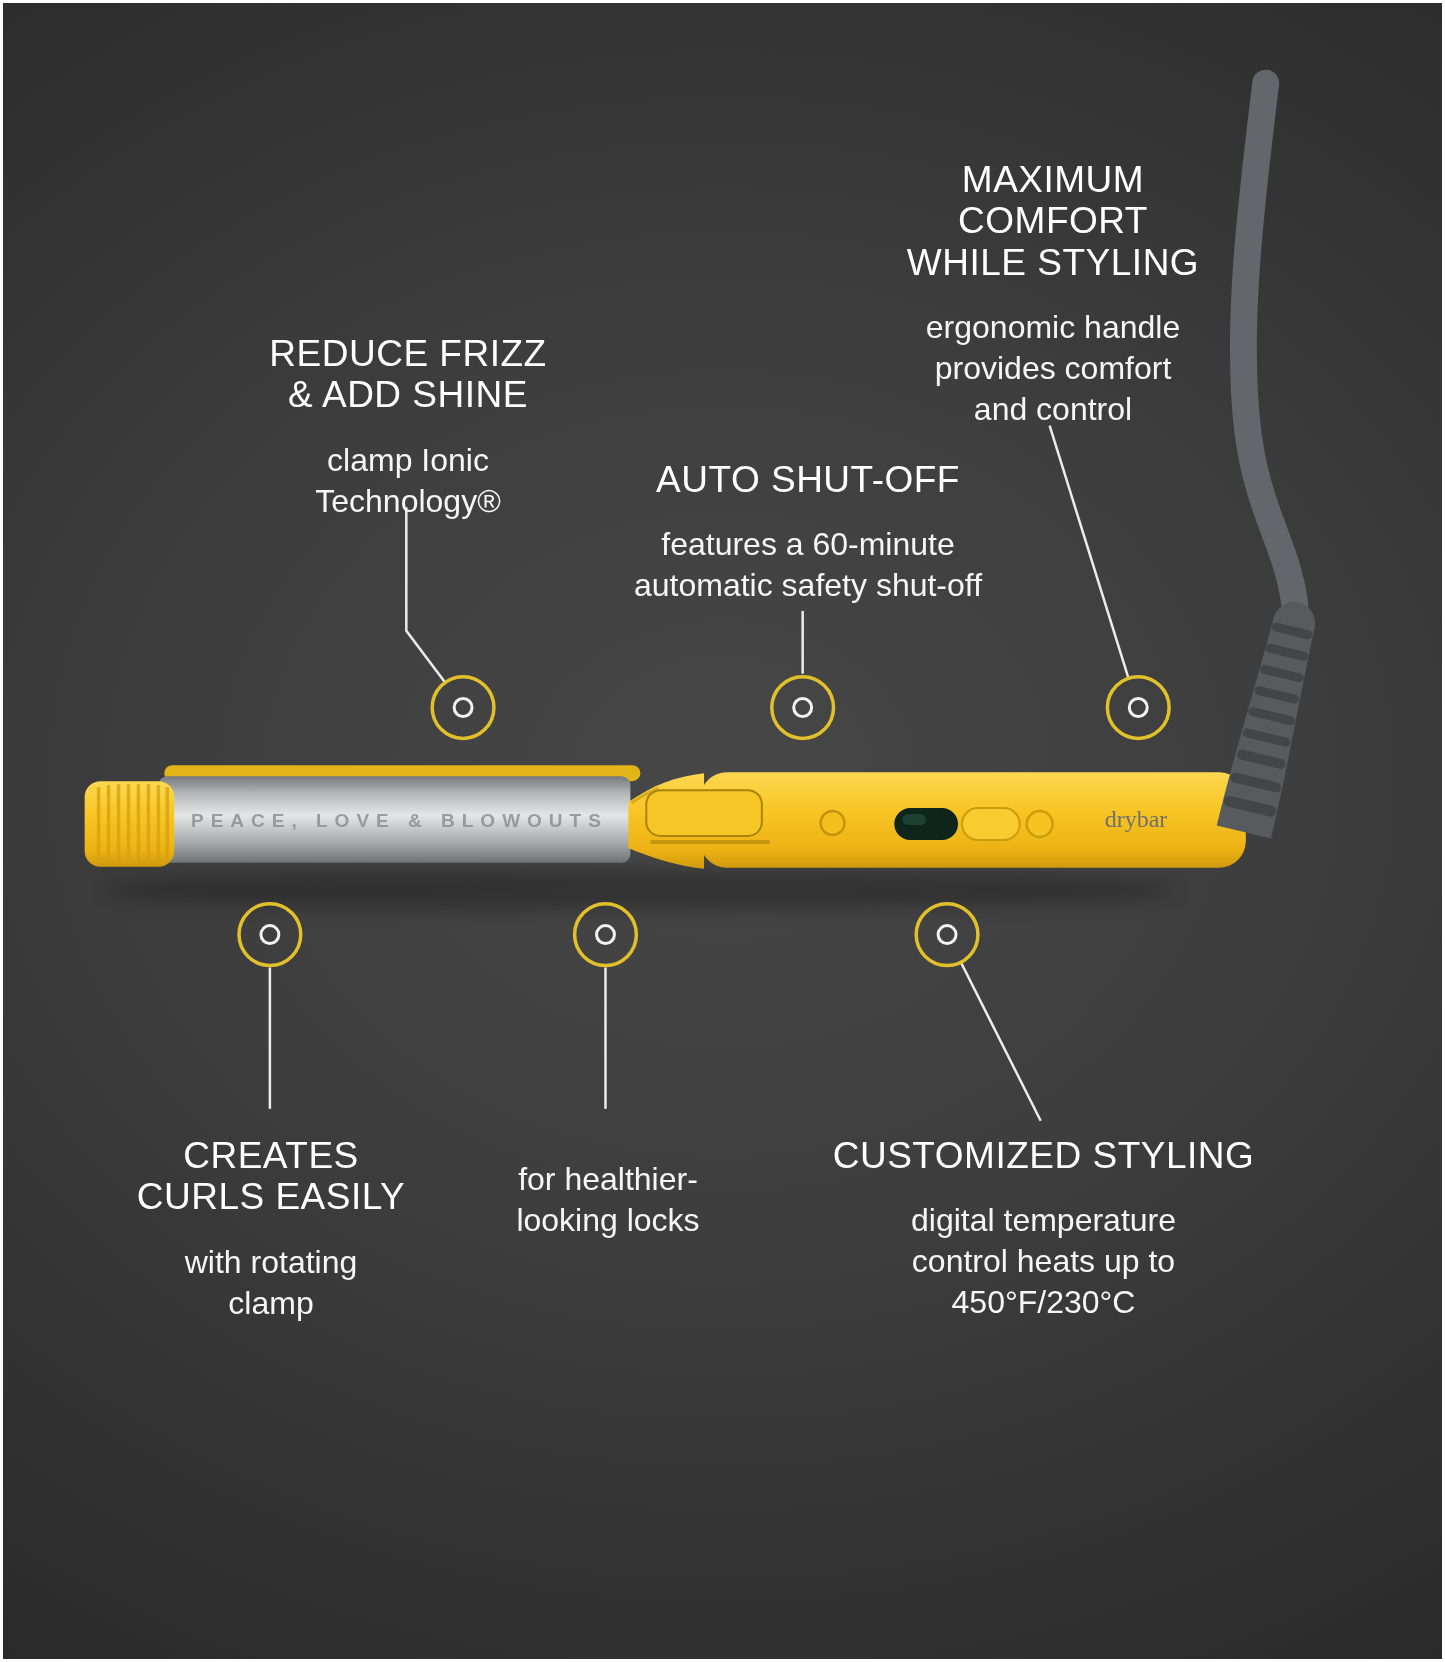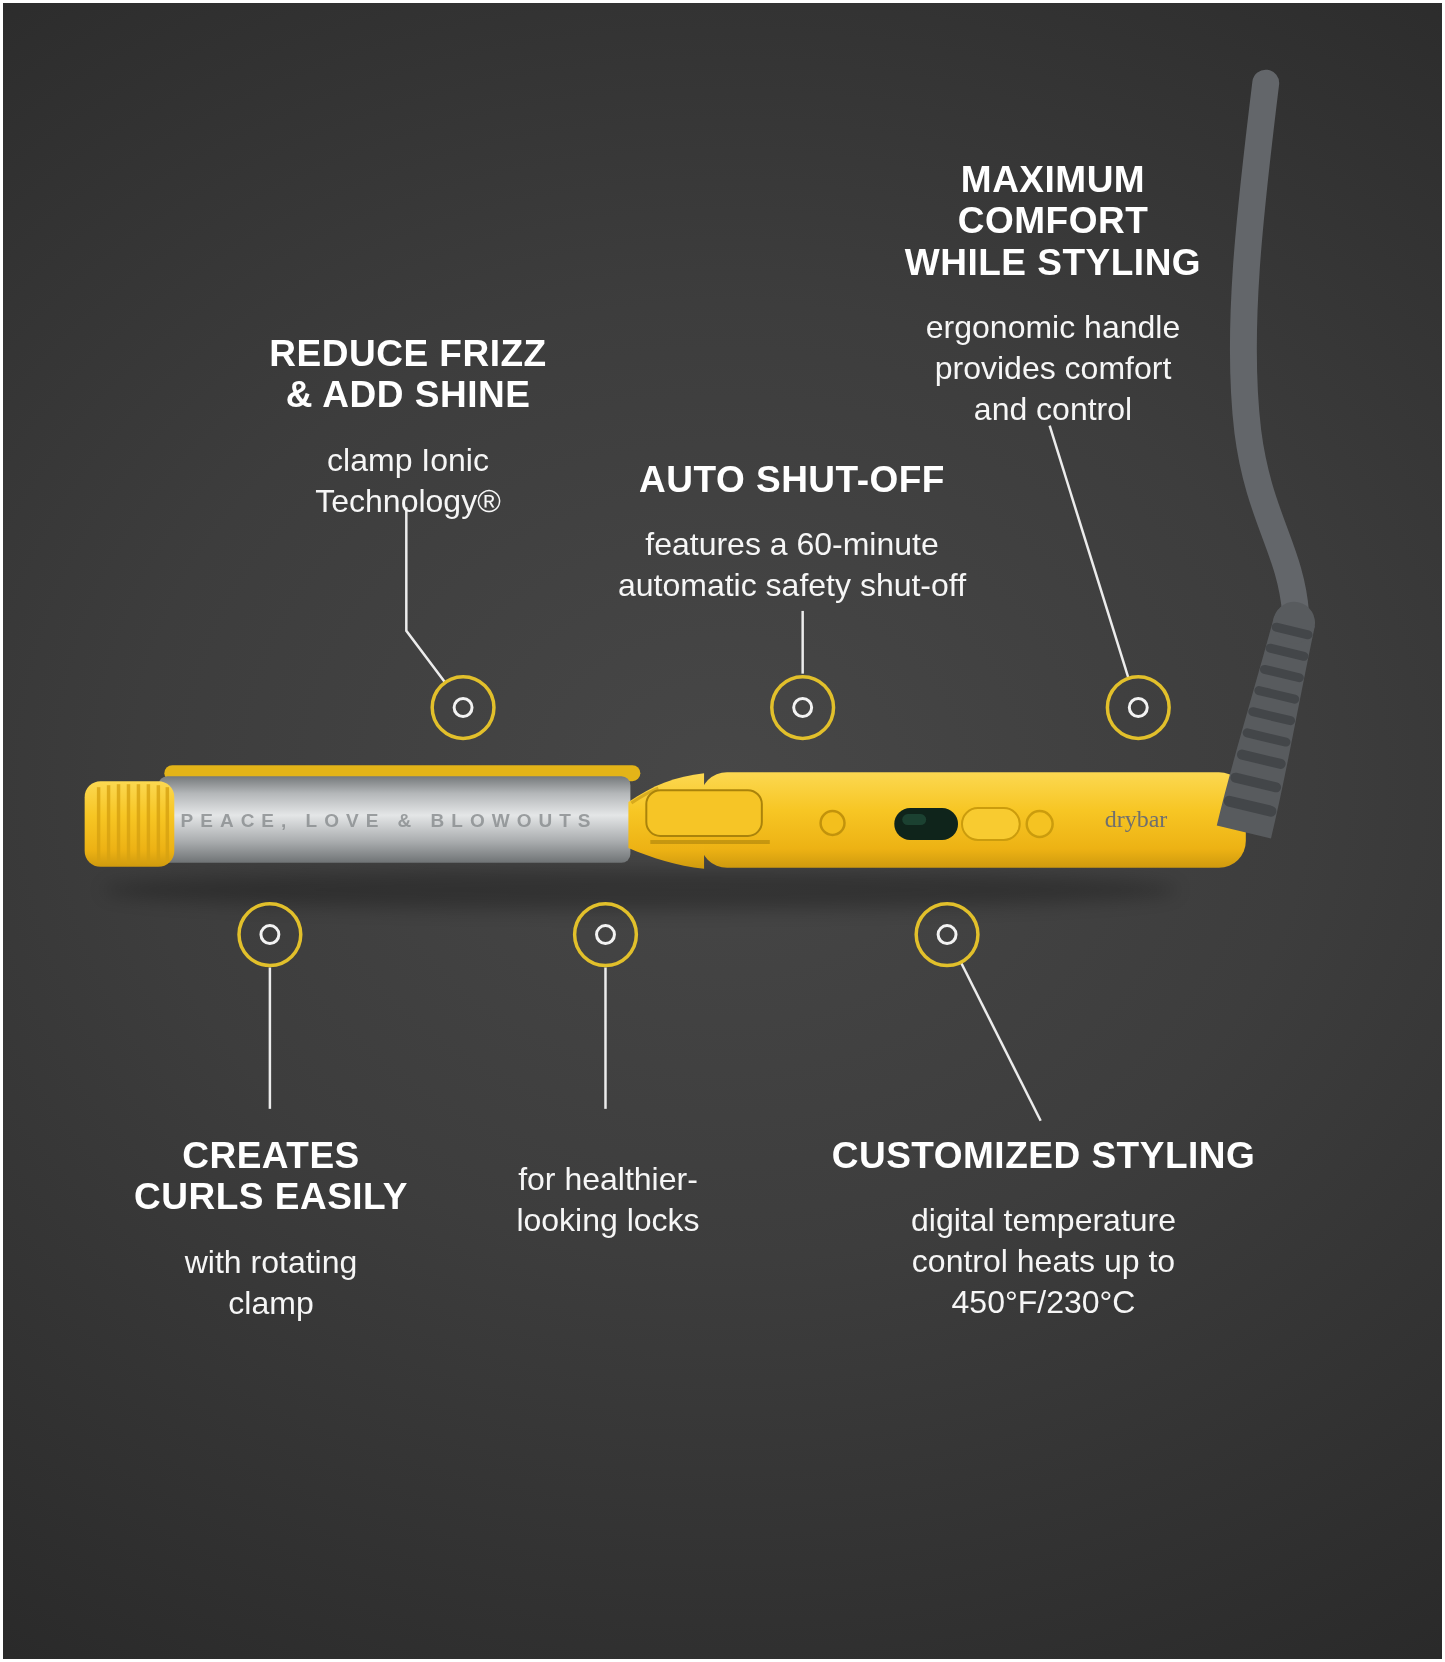--- a/index.html
+++ b/index.html
@@ -8,35 +8,35 @@
     width:1445px;height:1662px;
     overflow:hidden;
     box-sizing:border-box;
     border:3px solid #ffffff;
     background:radial-gradient(120% 85% at 50% 47%, #474747 0%, #3d3d3d 34%, #2f2f2f 64%, #1e1e1e 100%);
     font-family:"Liberation Sans", sans-serif;
   }
   .layer{position:absolute;left:0;top:0;width:100%;height:100%;}
   .callout{position:absolute;text-align:center;color:#ffffff;}
   .callout .title{
-    font-weight:700;font-size:37px;line-height:1.12;letter-spacing:0.5px;
+    font-weight:400;font-size:37px;line-height:1.12;letter-spacing:0.5px;
     white-space:pre-line;
   }
   .callout .body{
     font-size:32px;line-height:1.28;margin-top:24px;color:#f6f6f6;
     white-space:pre-line;
   }
   .c-max{left:860px;top:156px;width:380px;}
   .c-frizz{left:225px;top:330px;width:360px;}
-  .c-auto{left:554px;top:456px;width:470px;}
+  .c-auto{left:570px;top:456px;width:470px;}
   .c-curls{left:90px;top:1132px;width:356px;}
   .c-infra{left:425px;top:1132px;width:360px;}
   .c-custom{left:818px;top:1132px;width:445px;}
   .barrel-text{
-    position:absolute;left:168px;top:807px;width:436px;text-align:center;
+    position:absolute;left:188px;top:807px;width:436px;text-align:left;
     font-size:19px;font-weight:700;letter-spacing:7px;color:#888c8e;opacity:0.8;
     white-space:nowrap;
   }
   .brand{
     position:absolute;left:1066px;top:803px;width:134px;text-align:center;
     font-family:"Liberation Serif", serif;font-size:24px;color:#6f6f6f;
   }
 </style>
 </head>
 <body>

